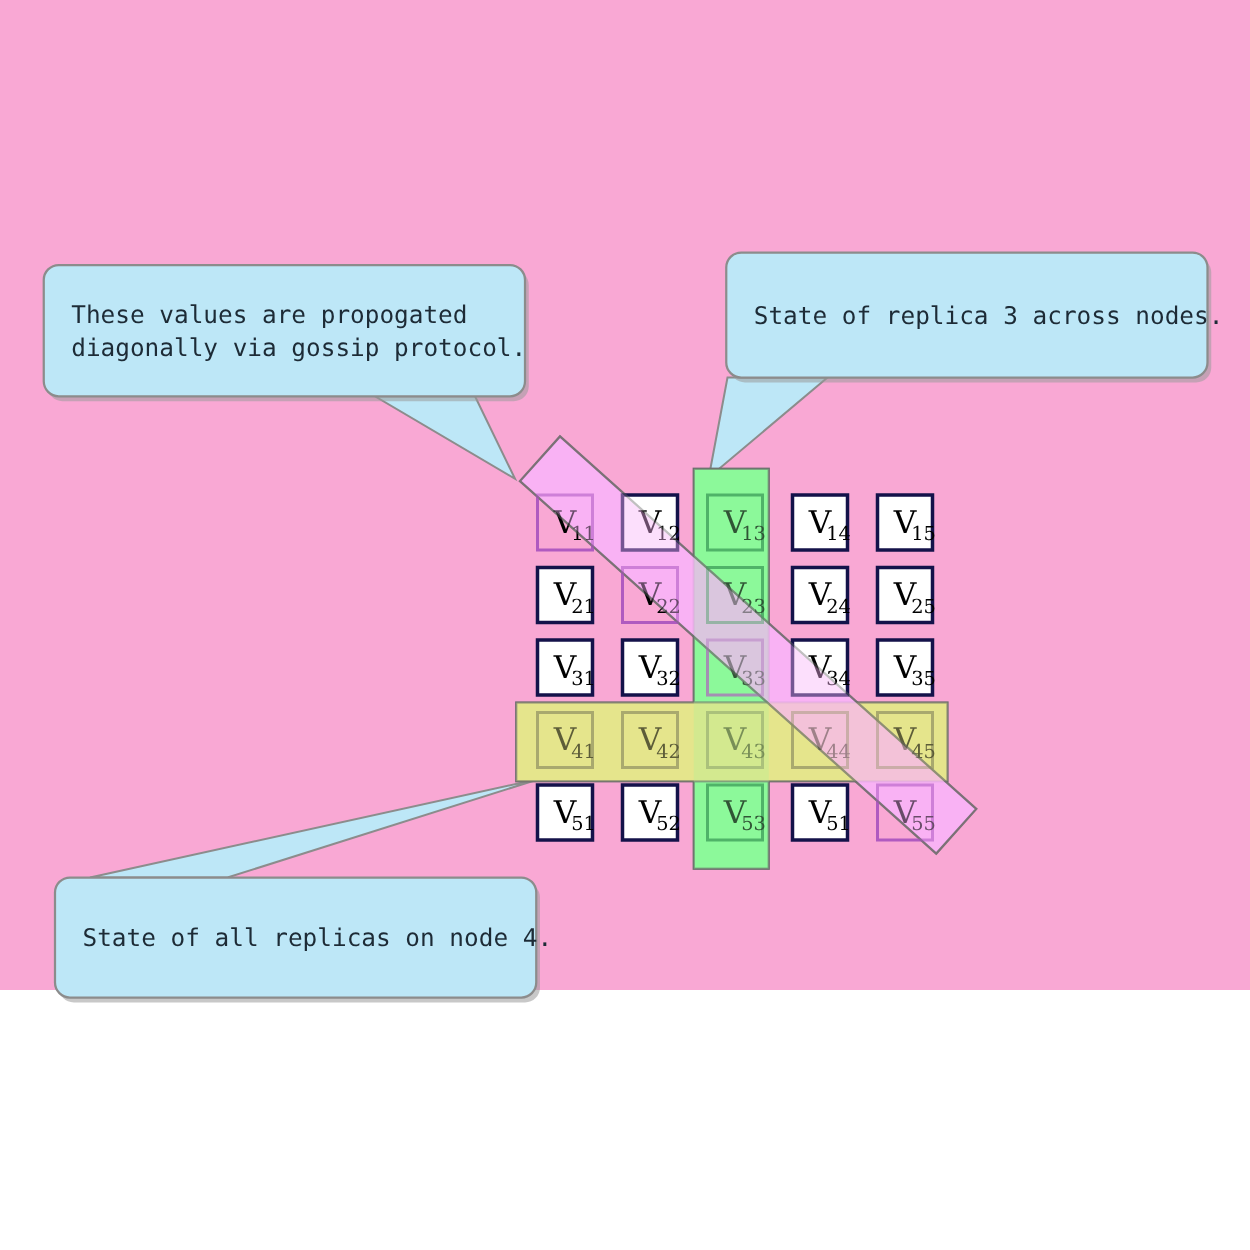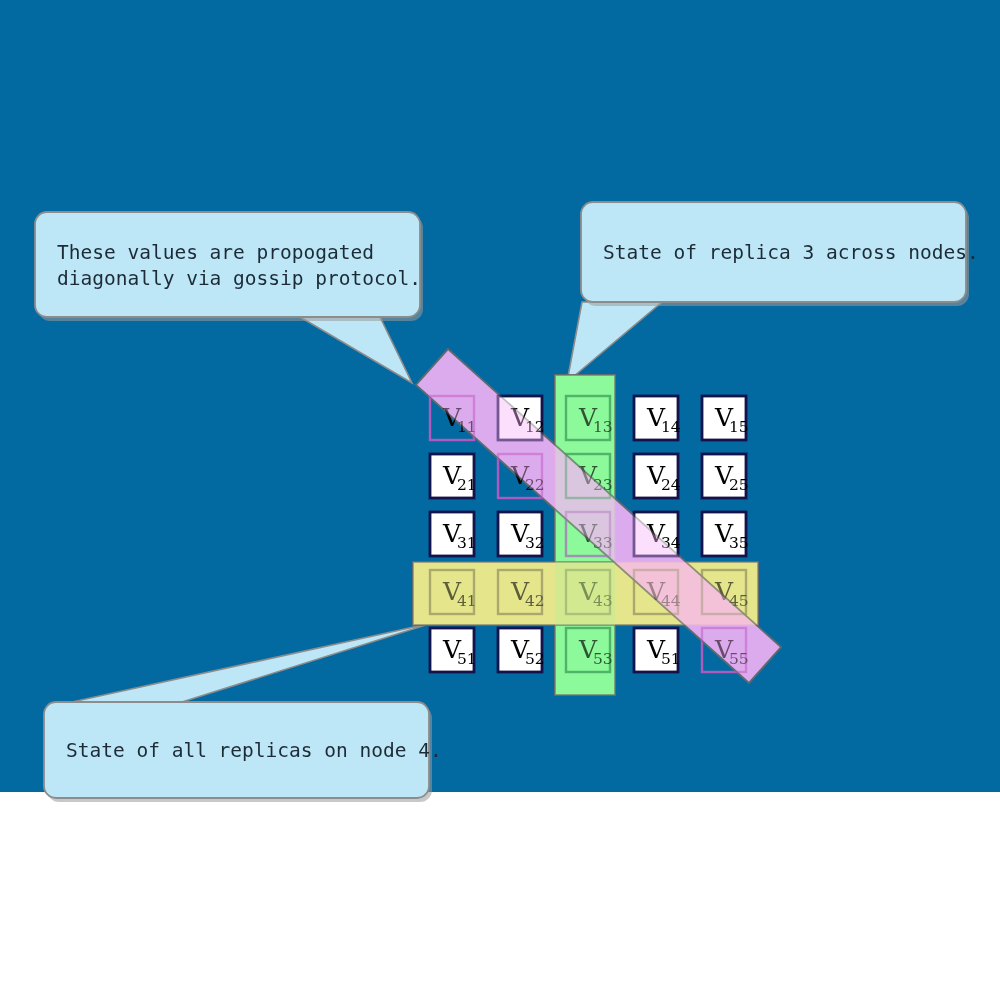--- a/index.html
+++ b/index.html
@@ -10,21 +10,21 @@
   body {
     width: 1000px;
     height: 1000px;
     font-family: "DejaVu Sans", sans-serif;
     overflow: hidden;
   }
   #stage {
     position: relative;
     width: 1000px;
     height: 792px;
-    background: #0369a1;
+    background: #f9a8d4;
   }
   #scene {
     position: absolute;
     inset: 0;
     width: 1000px;
     height: 1000px;
   }
   .callout-text {
     font-family: "DejaVu Sans Mono", monospace;
     font-size: 19.5px;

